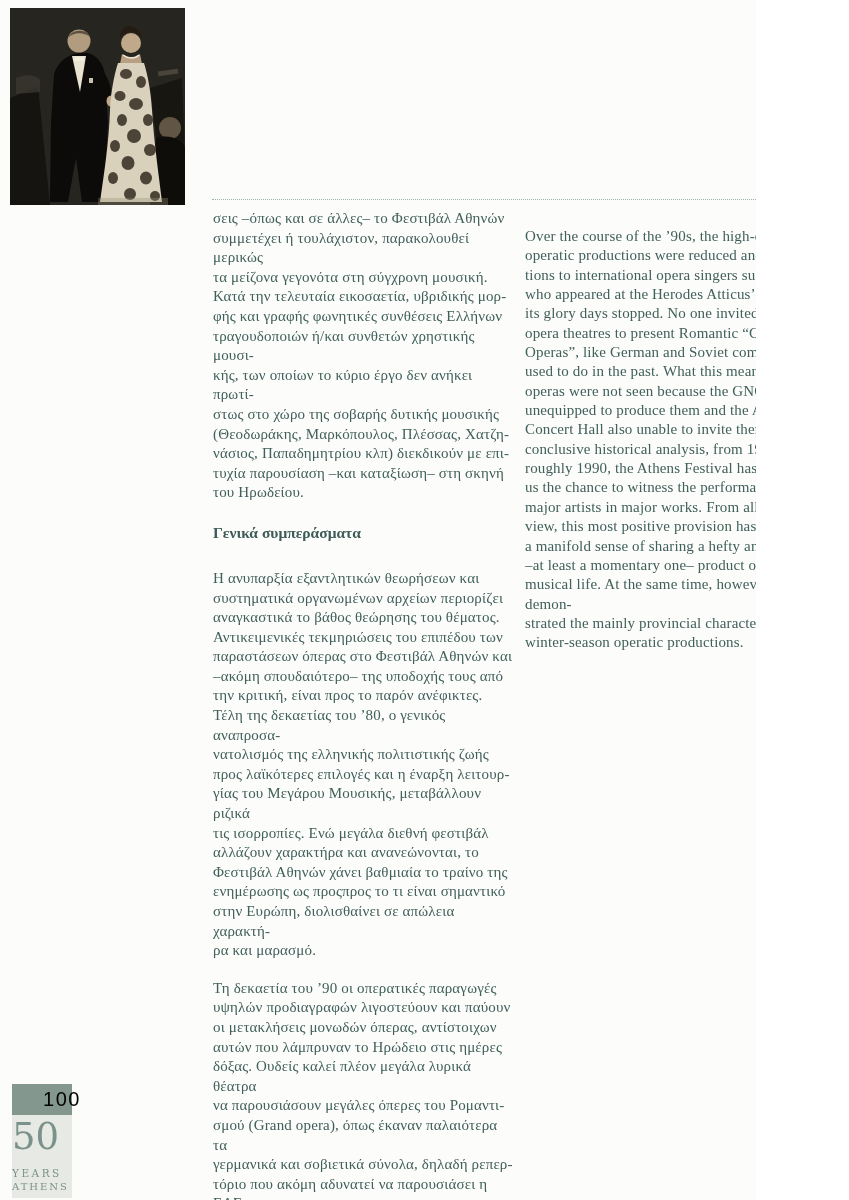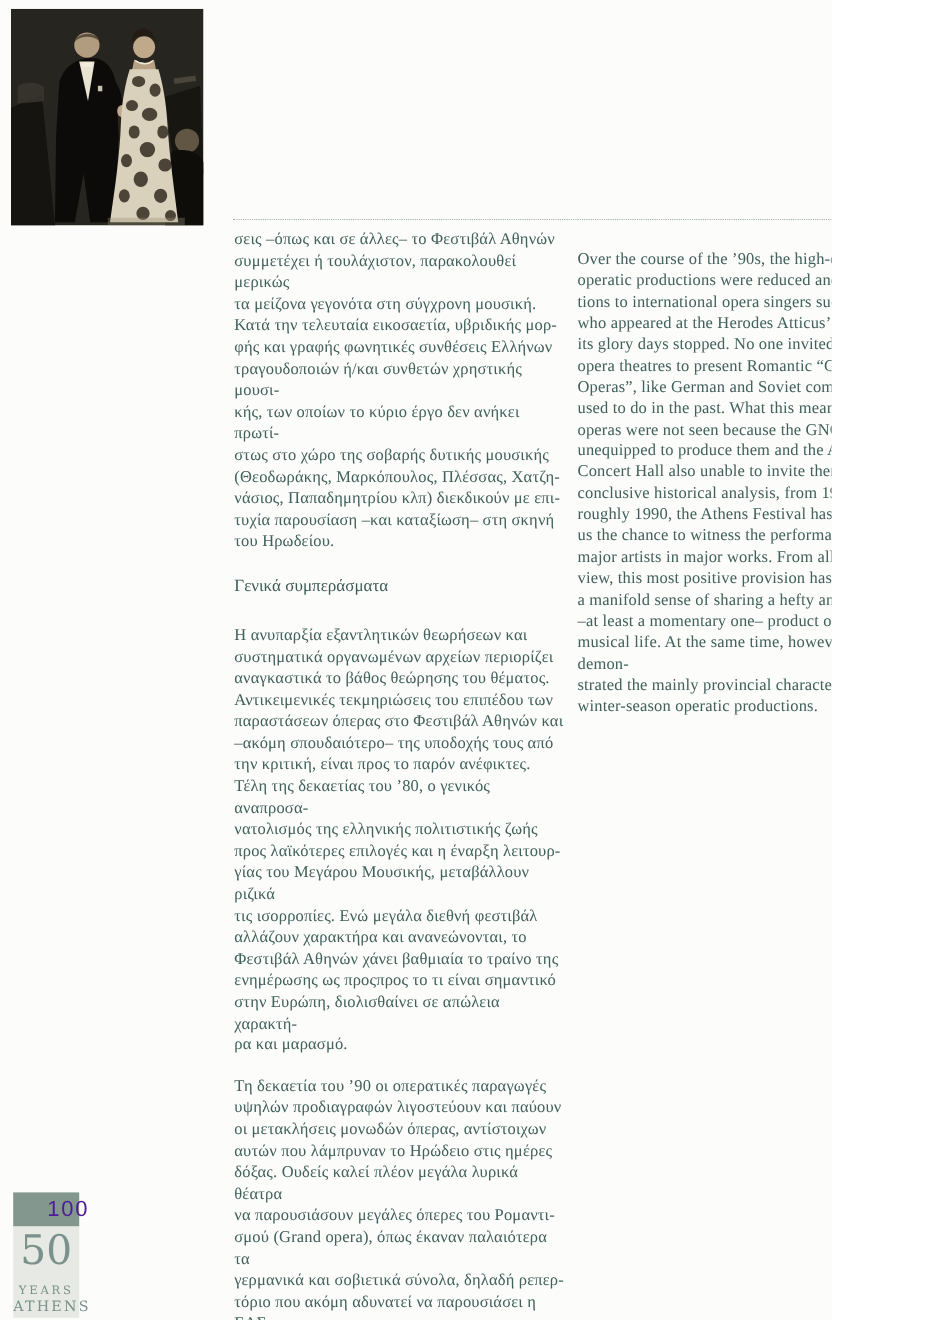--- a/index.html
+++ b/index.html
@@ -12,36 +12,36 @@
   .photo { position:absolute; left:10px; top:8px; width:175px; height:197px; margin:0; }
   .photo svg { display:block; width:100%; height:100%; }
   
   .rule { position:absolute; left:212px; top:199px; width:620px; height:0; border-top:1px dotted #9fb0ac; }
   
   .col { position:absolute; color:#41605c; font-size:15px; }
   .col-greek { left:213px; top:209px; width:300px; }
   .col-english { left:525px; top:227px; width:310px; }
   .body-text { margin:0; white-space:pre-line; line-height:19.6px; letter-spacing:0.15px; text-align:left; }
   .col-english .body-text { line-height:19.35px; }
-  .subhead { margin:20px 0 26px 0; font-size:15.5px; font-weight:normal; line-height:20px; color:#3d5b57; }
+  .subhead { margin:20px 0 26px 0; font-size:15.5px; font-weight:bold; line-height:20px; color:#3d5b57; }
   .para-gap { margin-top:18px; }
   
   .footer-logo { position:absolute; left:12px; top:1084px; width:60px; }
   .page-number-box {
-    height:31px; background:#83978f; color:#4c1d95;
+    height:31px; background:#83978f; color:#000000;
     font-family:"Liberation Sans", sans-serif; font-size:20px; letter-spacing:1.5px;
     display:flex; align-items:center; justify-content:center;padding-left:40px;
   }
   .logo-box {
-    height:83px; background:#e6e9e4; color:#7b918b; text-align:center;
+    height:83px; background:#e6e9e4; color:#7b918b; text-align:left;
     font-family:"DejaVu Serif", serif; box-sizing:border-box; padding-top:3px;
   }
   .logo-50 { font-size:37px; line-height:37px; }
   .logo-years { font-size:10.5px; letter-spacing:2.5px; margin-top:12px; }
-  .logo-athens { font-size:13px; letter-spacing:2px; margin-top:2px; }
+  .logo-athens { font-size:10px; letter-spacing:2px; margin-top:2px; }
   .logo-festival { font-size:14px; letter-spacing:1.2px; margin-top:18px; }
 </style>
 </head>
 <body>
 
 <div class="page">
 
   <figure class="photo">
     <svg viewBox="0 0 175 197" preserveAspectRatio="none">
       <rect x="0" y="0" width="175" height="197" fill="#27251f"></rect>

